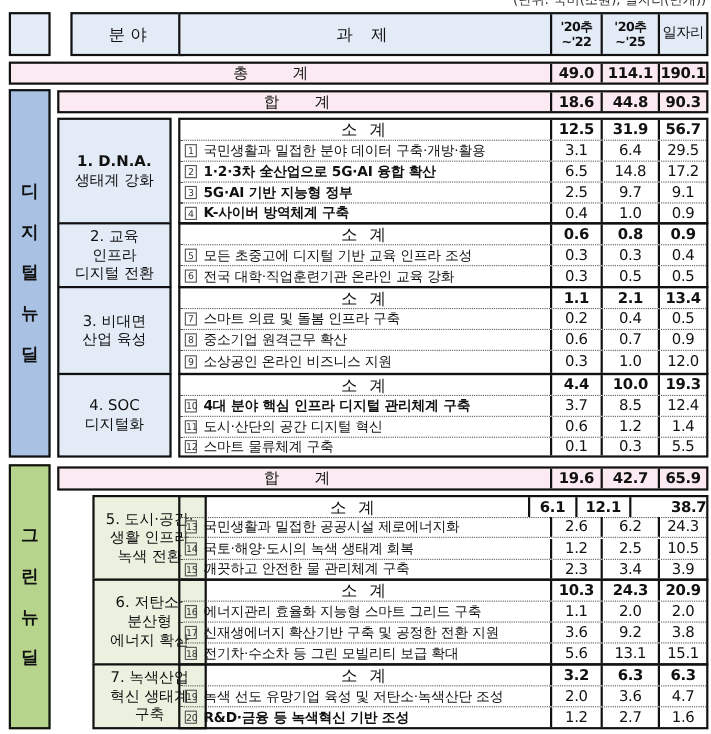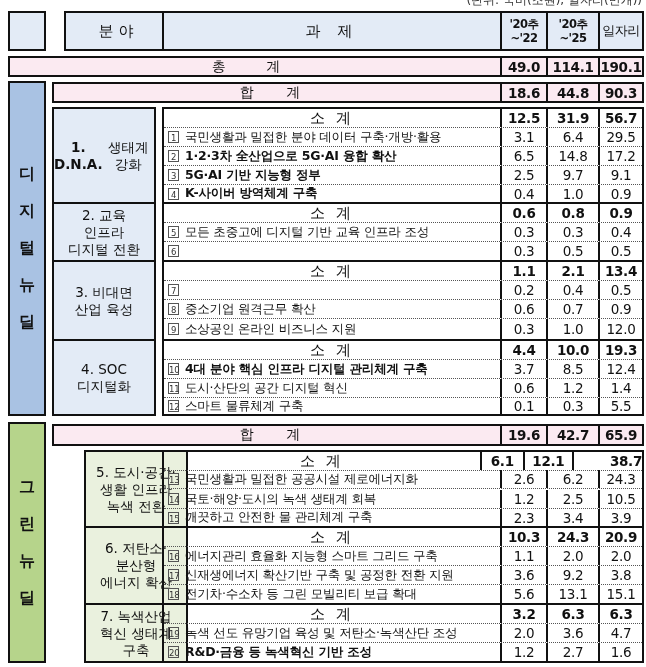--- a/index.html
+++ b/index.html
@@ -77,21 +77,21 @@
 
 <div class="box pinkbar" style="left:52px;top:82px;width:592px;height:21px;">
   <div style="display:flex;height:100%;">
     <div class="cell total-label" style="width:446px;justify-content:center;letter-spacing:14px;">합  계</div>
     <div class="cell vsep num b" style="width:46px;">18.6</div>
     <div class="cell vsep num b" style="width:52px;">44.8</div>
     <div class="cell vsep num b" style="flex:1;">90.3</div>
   </div>
 </div>
 
-<div class="box group group-digital" style="left:52px;top:107px;width:104px;height:97px;flex-direction:row;">
+<div class="box group group-digital" style="left:52px;top:107px;width:104px;height:97px;flex-direction:column;">
   <span style="font-weight:bold;">1. D.N.A.</span>
   <span>생태계 강화</span>
 </div>
 <div class="box" style="left:162px;top:107px;width:482px;height:97px;">
   <div class="row dotted" style="top:0;height:19px;">
     <div class="cell subtotal" style="width:336px;">소 계</div>
     <div class="cell vsep num b" style="width:46px;">12.5</div>
     <div class="cell vsep num b" style="width:52px;">31.9</div>
     <div class="cell vsep num b" style="flex:1;">56.7</div>
   </div>
@@ -150,20 +150,21 @@
         <span class="nb">5</span>
         <span>모든 초중고에 디지털 기반 교육 인프라 조성</span>
       </div>
     <div class="cell vsep num" style="width:46px;">0.3</div>
     <div class="cell vsep num" style="width:52px;">0.3</div>
     <div class="cell vsep num" style="flex:1;">0.4</div>
   </div>
   <div class="row" style="top:38px;height:18px;">
     <div class="cell task" style="width:336px;">
         <span class="nb">6</span>
+        <span>전국 대학·직업훈련기관 온라인 교육 강화</span>
       </div>
     <div class="cell vsep num" style="width:46px;">0.3</div>
     <div class="cell vsep num" style="width:52px;">0.5</div>
     <div class="cell vsep num" style="flex:1;">0.5</div>
   </div>
 </div>
 
 <div class="box group group-digital" style="left:52px;top:260px;width:104px;height:81px;flex-direction:column;">
   <span>3. 비대면</span>
   <span>산업 육성</span>
@@ -171,20 +172,21 @@
 <div class="box" style="left:162px;top:260px;width:482px;height:81px;">
   <div class="row dotted" style="top:0;height:19px;">
     <div class="cell subtotal" style="width:336px;">소 계</div>
     <div class="cell vsep num b" style="width:46px;">1.1</div>
     <div class="cell vsep num b" style="width:52px;">2.1</div>
     <div class="cell vsep num b" style="flex:1;">13.4</div>
   </div>
   <div class="row dotted" style="top:19px;height:19px;">
     <div class="cell task" style="width:336px;">
         <span class="nb">7</span>
+        <span>스마트 의료 및 돌봄 인프라 구축</span>
       </div>
     <div class="cell vsep num" style="width:46px;">0.2</div>
     <div class="cell vsep num" style="width:52px;">0.4</div>
     <div class="cell vsep num" style="flex:1;">0.5</div>
   </div>
   <div class="row dotted" style="top:38px;height:19px;">
     <div class="cell task" style="width:336px;">
         <span class="nb">8</span>
         <span>중소기업 원격근무 확산</span>
       </div>

